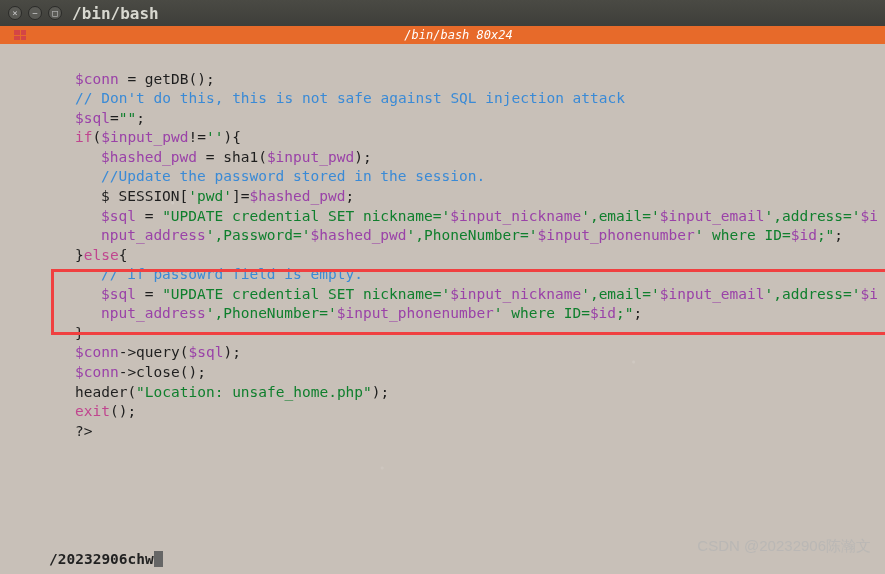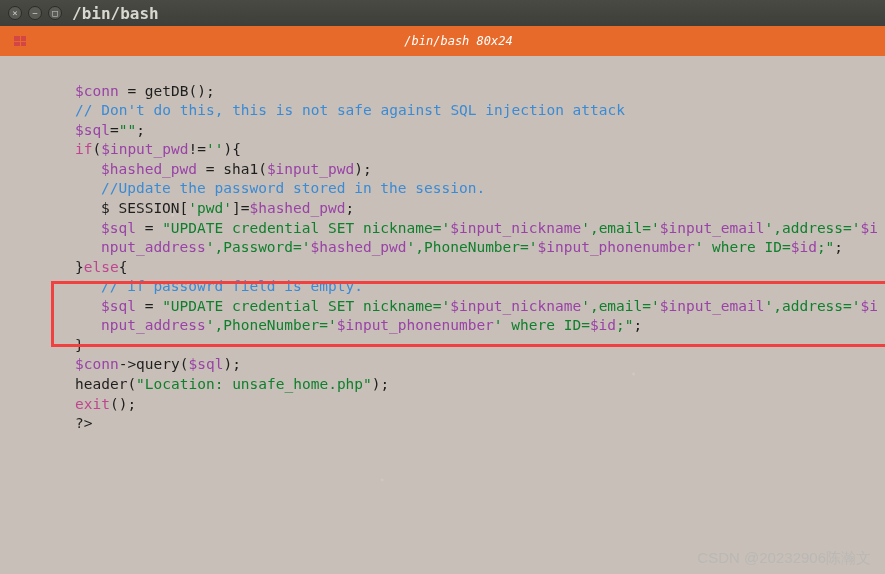--- a/index.html
+++ b/index.html
@@ -35,21 +35,21 @@
       align-items: center;
       justify-content: center;
       font-size: 9px;
       color: #ccc;
     }
     .titlebar-title {
       font-weight: bold;
       font-size: 16px;
     }
     .statusbar {
-      height: 30px;
+      height: 18px;
       background: #e76a2a;
       display: flex;
       align-items: center;
       position: relative;
       color: #fff;
       font-size: 12px;
       padding-left: 8px;
     }
     .status-left {
       width: 24px;
@@ -163,20 +163,22 @@
   <pre class="indent1"><span class="keyword">if</span><span class="normal">(</span><span class="var">$input_pwd</span><span class="normal">!=</span><span class="string">''</span><span class="normal">){</span></pre>
   <pre class="indent2"><span class="var">$hashed_pwd</span><span class="normal"> = sha1(</span><span class="var">$input_pwd</span><span class="normal">);</span></pre>
   <pre class="indent2"><span class="comment">//Update the password stored in the session.</span></pre>
   <pre class="indent2"><span class="normal">$ SESSION[</span><span class="string">'pwd'</span><span class="normal">]=</span><span class="var">$hashed_pwd</span><span class="normal">;</span></pre>
   <pre class="indent2"><span class="var">$sql</span><span class="normal"> = </span><span class="string">"UPDATE credential SET nickname='</span><span class="var">$input_nickname</span><span class="string">',email='</span><span class="var">$input_email</span><span class="string">',address='</span><span class="var">$input_address</span><span class="string">',Password='</span><span class="var">$hashed_pwd</span><span class="string">',PhoneNumber='</span><span class="var">$input_phonenumber</span><span class="string">' where ID=</span><span class="var">$id</span><span class="string">;"</span><span class="normal">;</span></pre>
   <pre class="indent1"><span class="normal">}</span><span class="keyword">else</span><span class="normal">{</span></pre>
   <pre class="indent2"><span class="comment">// if passowrd field is empty.</span></pre>
   <pre class="indent2"><span class="var">$sql</span><span class="normal"> = </span><span class="string">"UPDATE credential SET nickname='</span><span class="var">$input_nickname</span><span class="string">',email='</span><span class="var">$input_email</span><span class="string">',address='</span><span class="var">$input_address</span><span class="string">',PhoneNumber='</span><span class="var">$input_phonenumber</span><span class="string">' where ID=</span><span class="var">$id</span><span class="string">;"</span><span class="normal">;</span></pre>
   <pre class="indent1"><span class="normal">}</span></pre>
   <pre class="indent1"><span class="var">$conn</span><span class="normal">-&gt;query(</span><span class="var">$sql</span><span class="normal">);</span></pre>
+  <pre class="indent1"><span class="var">$conn</span><span class="normal">-&gt;close();</span></pre>
   <pre class="indent1"><span class="normal">header(</span><span class="string">"Location: unsafe_home.php"</span><span class="normal">);</span></pre>
   <pre class="indent1"><span class="keyword">exit</span><span class="normal">();</span></pre>
   <pre class="indent1"><span class="normal">?&gt;</span></pre>
 
   <div class="highlight-box"></div>
 
+  <div class="cmdline"><span>/20232906chw</span><span class="cursor"></span></div>
   <div class="watermark">CSDN @20232906陈瀚文</div>
 </div>
 
 </body></html>

